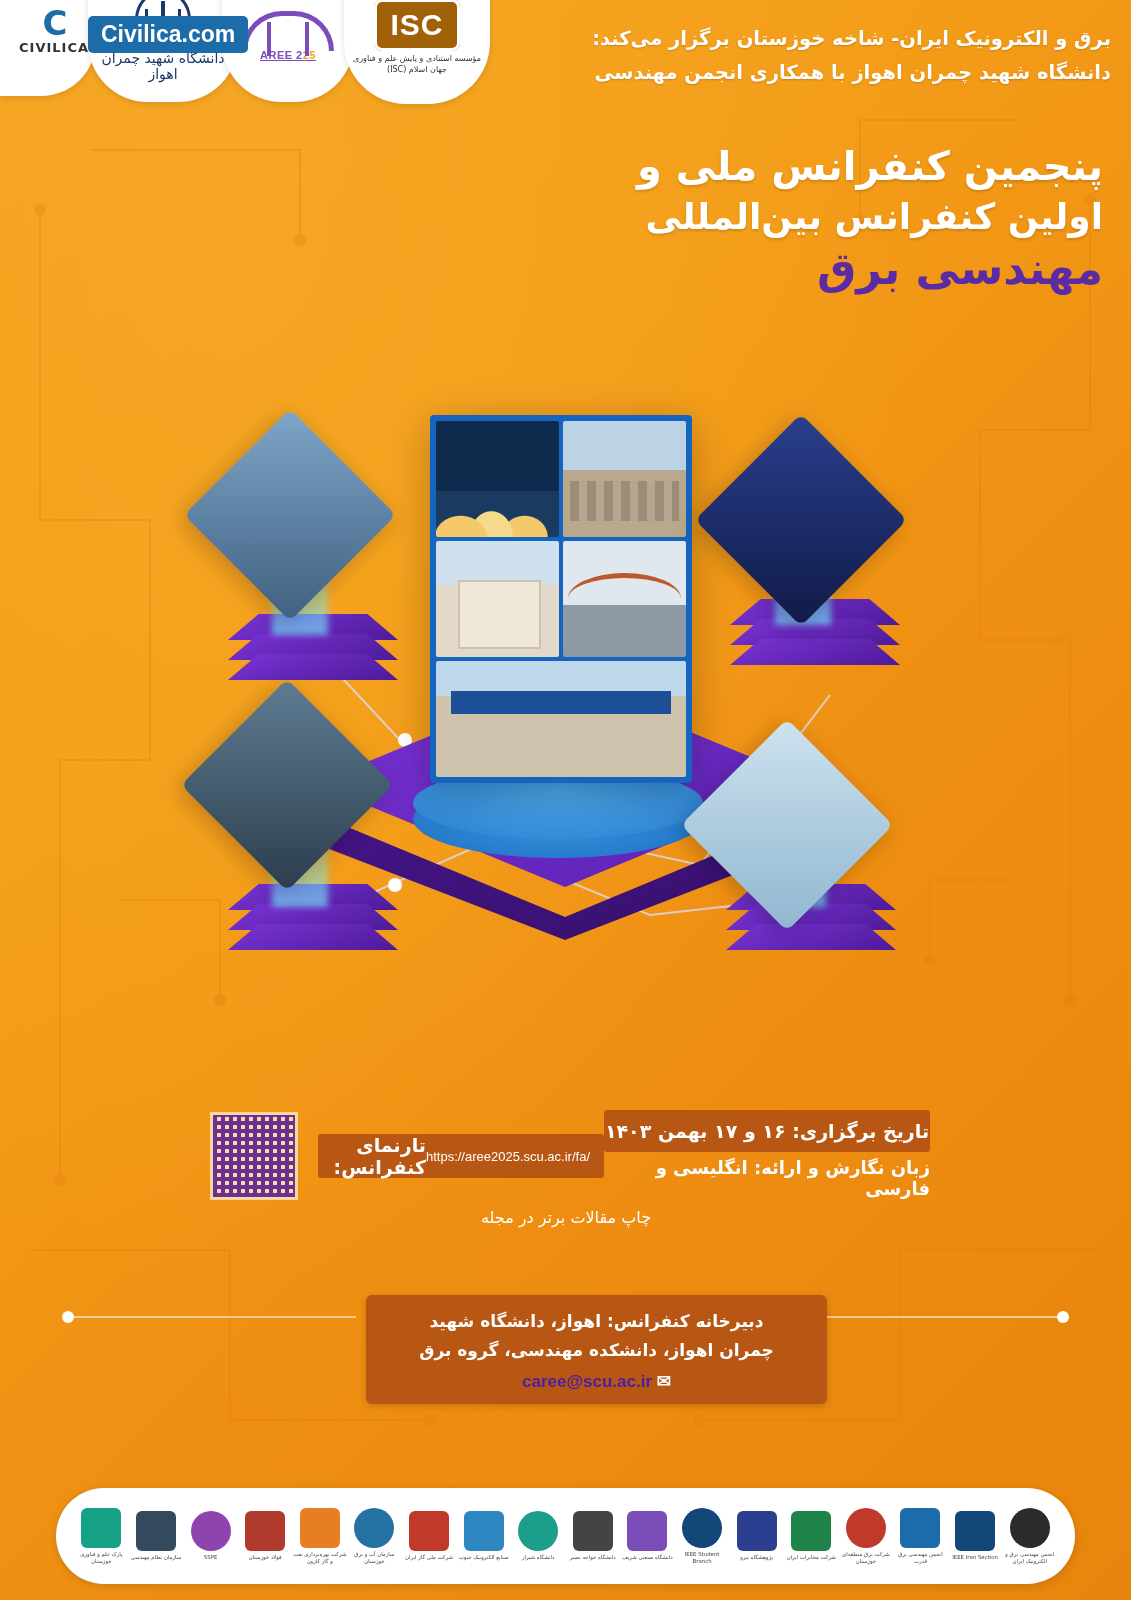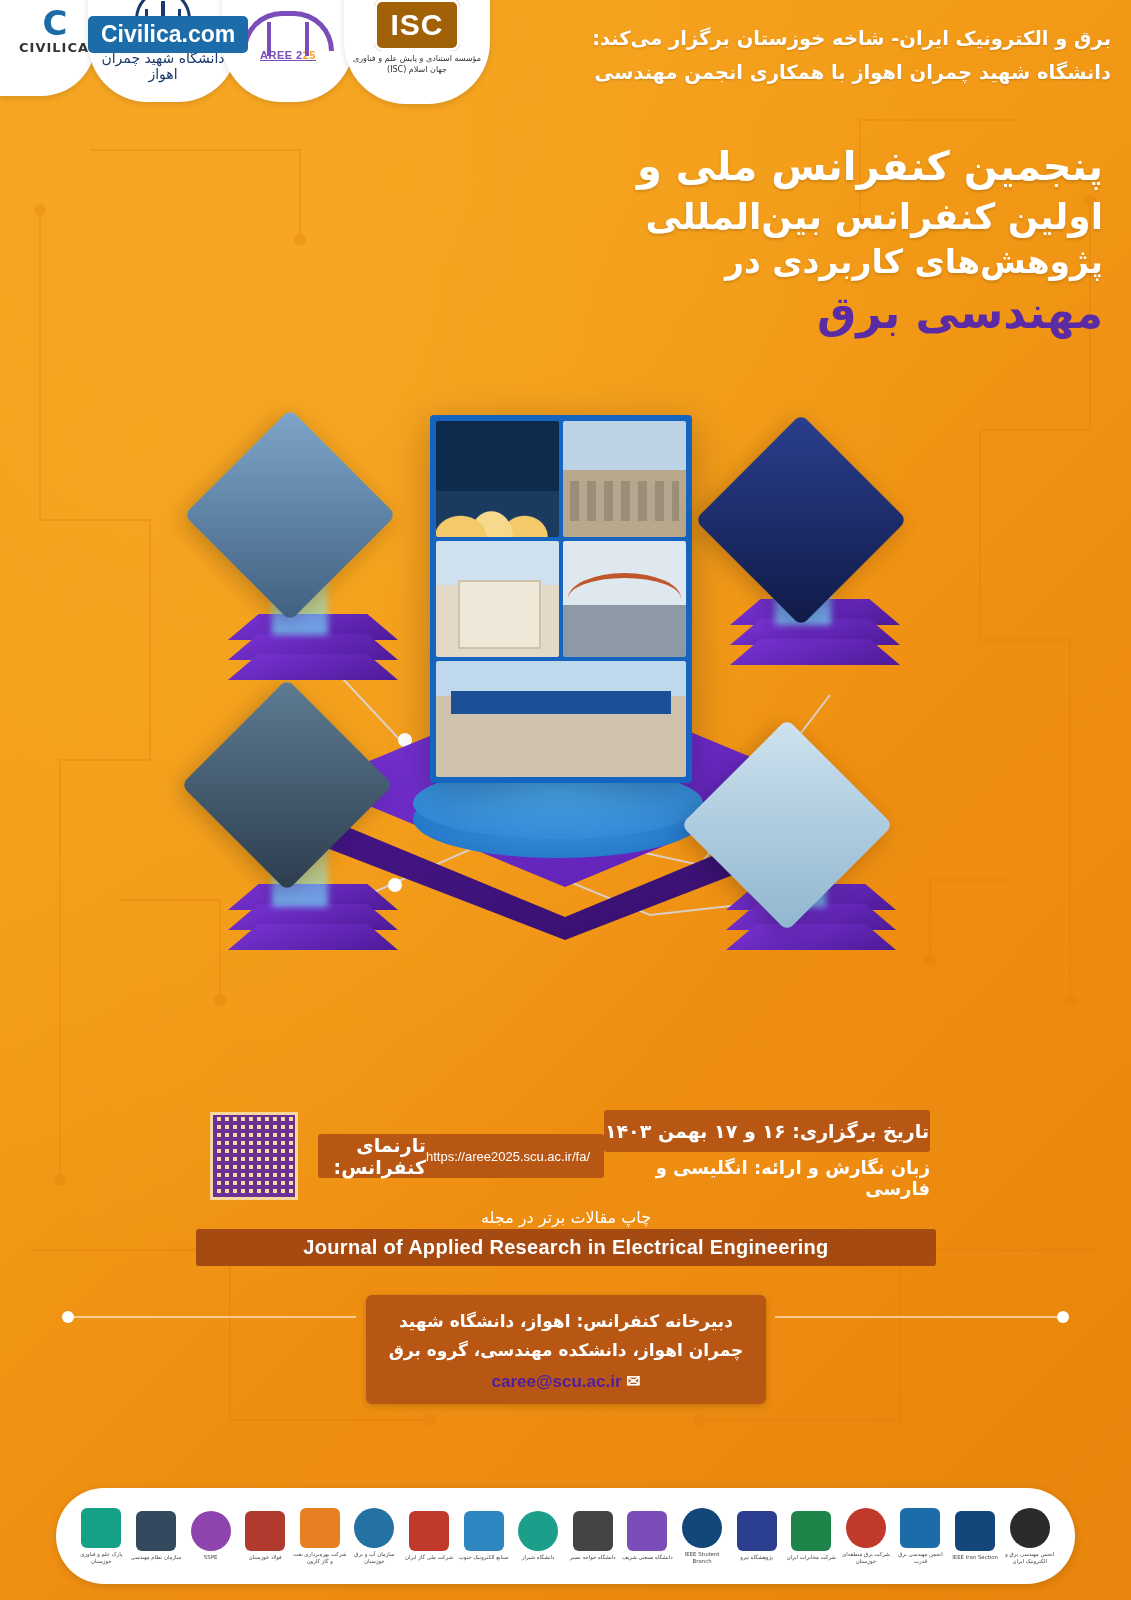--- a/index.html
+++ b/index.html
@@ -256,21 +256,21 @@
     background:#a54a10; color:#3b1d95; font-weight:bold; font-size: 20px;
     text-align:center; padding: 7px 0; border-radius: 3px;
     font-family:"Liberation Sans", sans-serif; direction: ltr;
     letter-spacing: .3px;
   }
   .j2 span { color:#ffffff; }
   .j3 { text-align:center; color:#fff; font-size: 17px; padding: 6px 0; }
   .j3 b { color: #5b2aa5; }
 
   .secretariat {
-    position: absolute; left: 366px; top: 1295px; width: 400px;
+    position: absolute; left: 366px; top: 1295px; width: 461px;
     background: #b75713; border-radius: 6px; padding: 12px 14px;
     color:#fff; text-align:center; direction: rtl;
     box-shadow: 0 2px 7px rgba(0,0,0,.18);
   }
   .sec-text { font-size: 17px; line-height: 1.7; font-weight: bold; }
   .sec-mail {
     margin-top: 6px; color:#4d1fa0; font-weight:bold; font-size: 17px;
     direction: ltr; font-family:"Liberation Sans", sans-serif;
   }
   .sec-mail .env { color: #ffffff; }
@@ -365,21 +365,20 @@
     <div class="org-text">
       <div>برق و الکترونیک ایران- شاخه خوزستان برگزار می‌کند:</div>
       <div>دانشگاه شهید چمران اهواز با همکاری انجمن مهندسی</div>
     </div>
   </div>
 
 
   <div class="title-fa">
     <div class="l1">پنجمین کنفرانس ملی و</div>
     <div class="l2">اولین کنفرانس بین‌المللی</div>
-    <div class="l3">پژوهش‌های کاربردی در</div>
     <div class="l4">مهندسی برق</div>
   </div>
 
   <div class="stage">
 
     <svg style="position:absolute;inset:0;width:100%;height:100%">
       <g stroke="#d9d9e6" stroke-width="2" fill="none" opacity=".85">
         <path d="M330,270 L470,420 L700,470 L830,300"></path>
         <path d="M300,530 L480,450 L650,520 L830,500"></path>
       </g>
@@ -468,23 +467,20 @@
         <span class="site-url">https://aree2025.scu.ac.ir/fa/</span>
         <span class="site-lbl">تارنمای کنفرانس:</span>
       </div>
       <div class="qr">
         <div class="qr-img"></div>
       </div>
     </div>
 
     <div class="journal-wrap">
       <div class="j1">چاپ مقالات برتر در مجله</div>
-      <div class="j2">
-        <span>Journal of Applied Research in </span><span>Electrical Engineering</span>
-      </div>
     </div>
   </div>
 
   <div class="divider-left"></div>
   <div class="dot-l"></div>
   <div class="divider-right"></div>
   <div class="dot-r"></div>
 
   <div class="secretariat">
     <div class="sec-text">دبیرخانه کنفرانس: اهواز، دانشگاه شهید</div>

